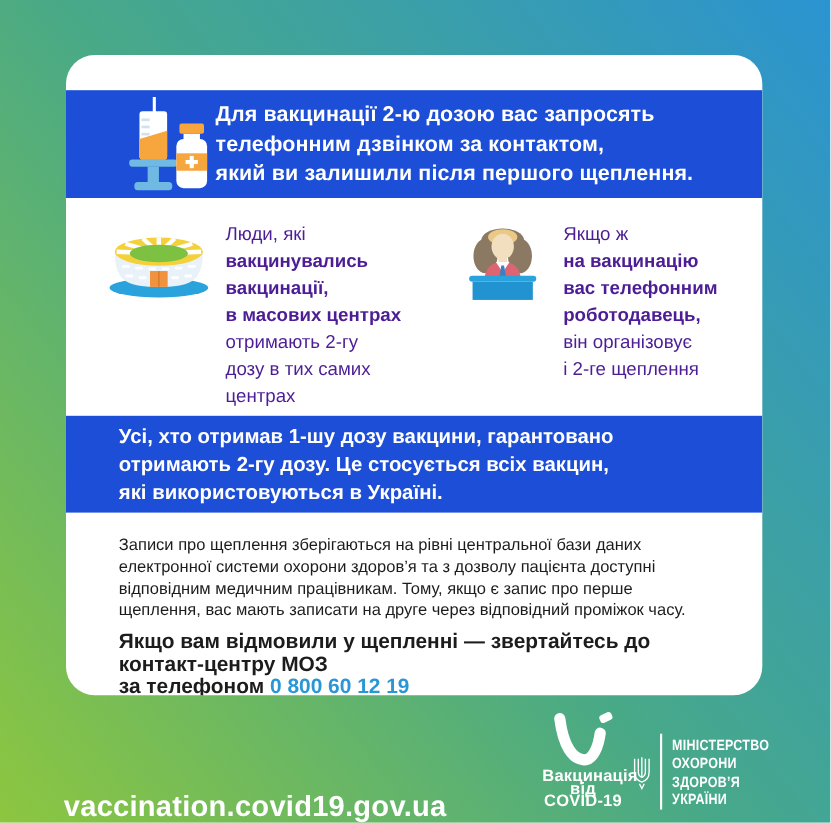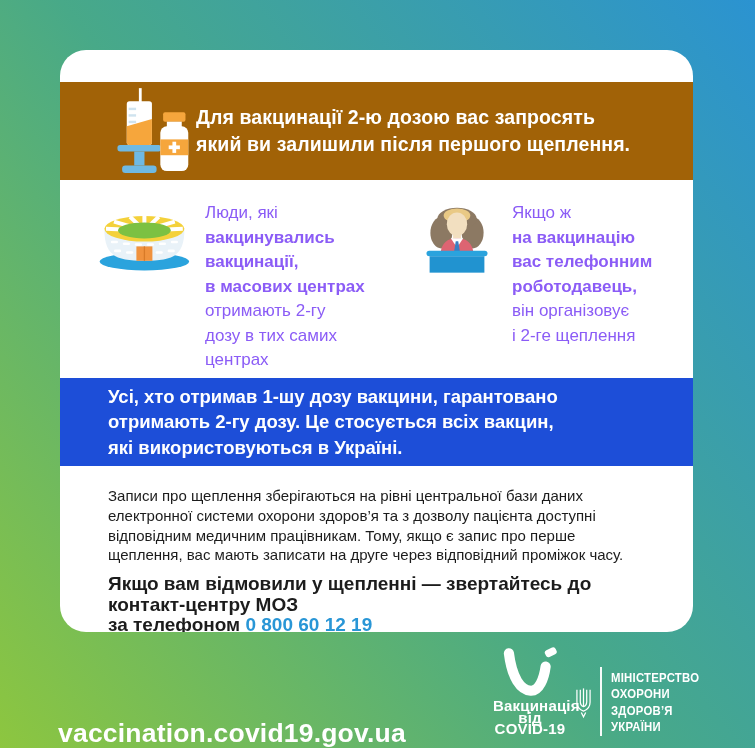--- a/index.html
+++ b/index.html
@@ -9,34 +9,34 @@
     background:linear-gradient(52deg, #8dc63f 0%, #48a988 48%, #2b93d1 100%);
     font-family:"Liberation Sans", sans-serif; overflow:hidden;
   }
   .card {
     position:absolute; left:60px; top:50px; width:633px; height:582px;
     background:#ffffff; border-radius:26px; overflow:hidden;
   }
   
   .blue-banner {
     position:absolute; left:0; top:32px; width:100%; height:98px;
-    background:#a16207; display:flex; align-items:center;
+    background:#1d4ed8; display:flex; align-items:center;
   }
   .syringe-wrap { margin-left:50px; width:82px; flex:none; }
   .syringe-wrap svg { display:block; width:82px; height:86px; }
   .banner-text { margin-left:4px; color:#ffffff; font-weight:700; font-size:19.5px; line-height:27px; letter-spacing:0.1px; }
   
   .cols { position:absolute; left:0; top:153px; width:100%; height:172px; }
   .col-icon-1 { position:absolute; left:38px; top:2px; width:96px; }
   .col-icon-1 svg { width:96px; height:70px; display:block; }
   .col-text-1 { position:absolute; left:145px; top:-2px; width:210px; }
   .col-icon-2 { position:absolute; left:352px; top:0; width:90px; }
   .col-icon-2 svg { width:90px; height:72px; display:block; }
   .col-text-2 { position:absolute; left:452px; top:-2px; width:185px; }
-  .col-line { font-size:17px; line-height:24.5px; color:#8b5cf6; font-weight:400; }
+  .col-line { font-size:17px; line-height:24.5px; color:#4c1d95; font-weight:400; }
   .col-line.bold { font-weight:700; }
   
   .green-banner {
     position:absolute; left:0; top:328px; width:100%; height:88px;
     background:#1d4ed8; display:flex; align-items:center;
   }
   .green-text { margin-left:48px; color:#ffffff; font-weight:700; font-size:18.5px; line-height:25.5px; }
   
   .body-block { position:absolute; left:48px; top:436px; width:560px; }
   .body-line { font-size:15px; line-height:19.8px; color:#1c1c1c; }
@@ -74,20 +74,21 @@
           <rect x="57" y="26" width="24" height="10" rx="2" fill="#f6a63c"></rect>
           <rect x="61" y="36" width="16" height="6" fill="#ffffff"></rect>
           <rect x="54" y="41" width="30" height="48" rx="7" fill="#ffffff"></rect>
           <rect x="54" y="55" width="30" height="17" fill="#f6a63c"></rect>
           <rect x="67" y="57.5" width="4" height="12" fill="#ffffff"></rect>
           <rect x="63" y="61.5" width="12" height="4" fill="#ffffff"></rect>
         </svg>
       </div>
       <div class="banner-text">
         <div>Для вакцинації 2-ю дозою вас запросять</div>
+        <div>телефонним дзвінком за контактом,</div>
         <div>який ви залишили після першого щеплення.</div>
       </div>
     </div>
 
     <div class="cols">
       <div class="col-icon-1">
         <svg viewBox="0 0 120 86">
           <ellipse cx="58" cy="70" rx="56" ry="11" fill="#2aa3dd"></ellipse>
           <path d="M8 30 C8 64 24 69 58 69 C92 69 108 64 108 30 Z" fill="#e9f2f8"></path>
           <ellipse cx="58" cy="29" rx="50" ry="16" fill="#f4d13a"></ellipse>

